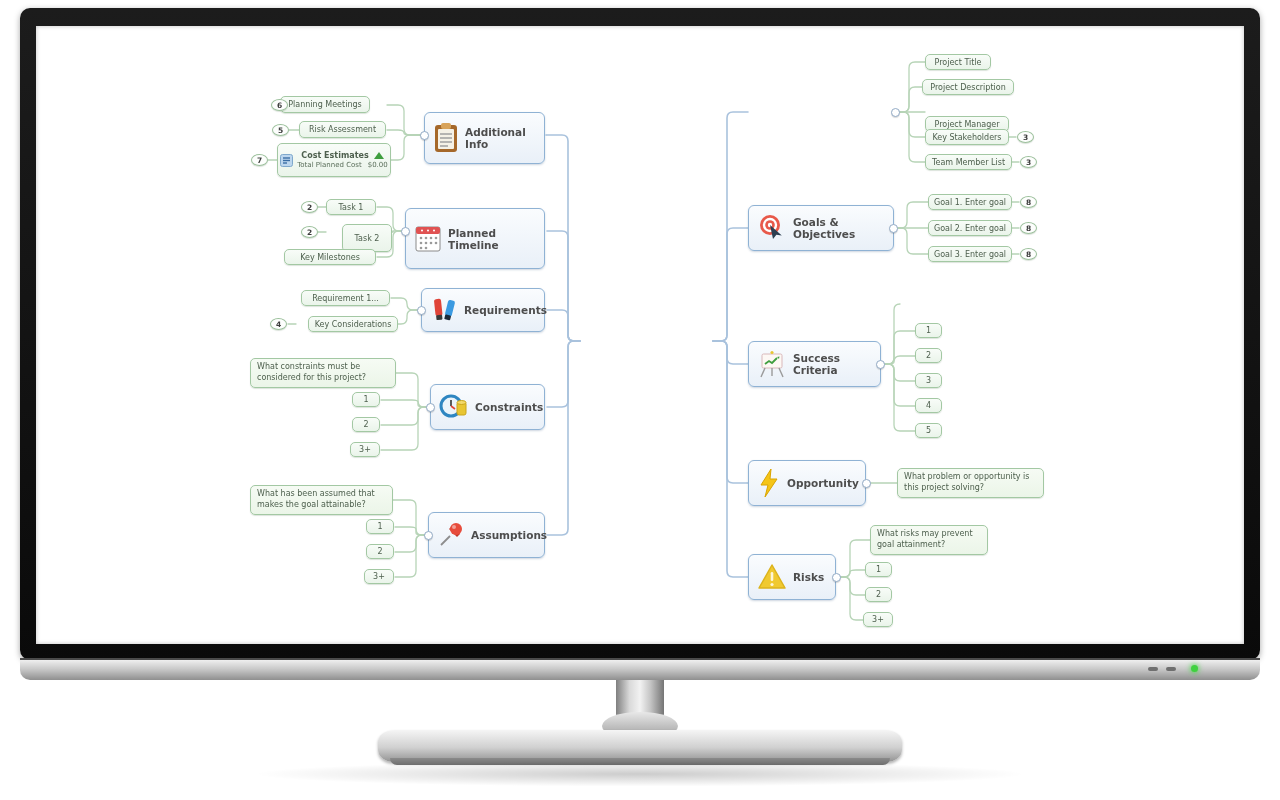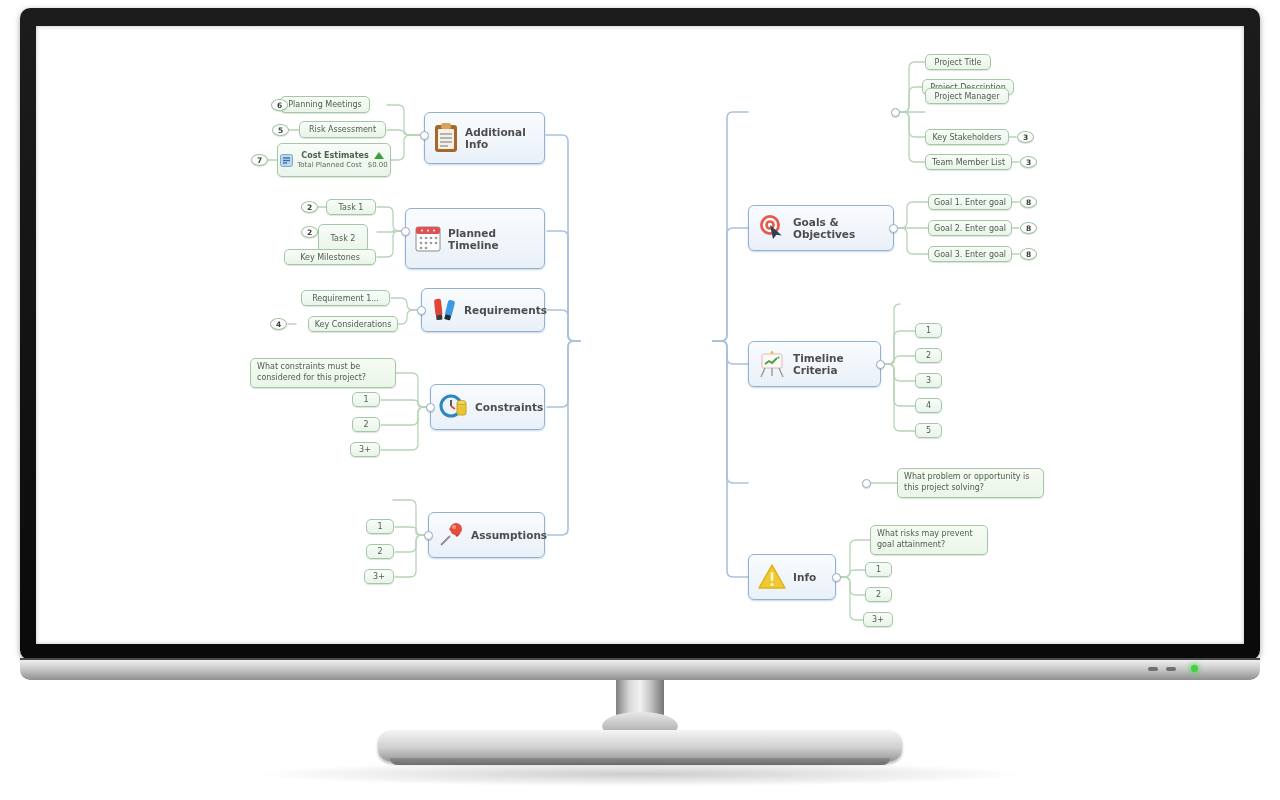--- a/index.html
+++ b/index.html
@@ -240,21 +240,21 @@
   <div class="badge" style="left:251px;top:154px">
       <span>7</span>
     </div>
 
   <div class="child" style="left:326px;top:199px;width:50px;height:16px">
       <span>Task 1</span>
     </div>
   <div class="badge" style="left:301px;top:201px">
       <span>2</span>
     </div>
-  <div class="child" style="left:318px;top:224px;width:50px;height:28px">
+  <div class="child" style="left:342px;top:224px;width:50px;height:28px">
       <span>Task 2</span>
     </div>
   <div class="badge" style="left:301px;top:226px">
       <span>2</span>
     </div>
   <div class="child" style="left:284px;top:249px;width:92px;height:16px">
       <span>Key Milestones</span>
     </div>
 
   <div class="child" style="left:301px;top:290px;width:89px;height:16px">
@@ -271,20 +271,21 @@
   <div class="child numbox" style="left:352px;top:392px;width:28px;height:15px">
       <span>1</span>
     </div>
   <div class="child numbox" style="left:352px;top:417px;width:28px;height:15px">
       <span>2</span>
     </div>
   <div class="child numbox" style="left:350px;top:442px;width:30px;height:15px">
       <span>3+</span>
     </div>
 
+  <div class="note" style="left:250px;top:485px;width:143px;height:30px"><span>What has been assumed that makes the goal attainable?</span></div>
   <div class="child numbox" style="left:366px;top:519px;width:28px;height:15px">
       <span>1</span>
     </div>
   <div class="child numbox" style="left:366px;top:544px;width:28px;height:15px">
       <span>2</span>
     </div>
   <div class="child numbox" style="left:364px;top:569px;width:30px;height:15px">
       <span>3+</span>
     </div>
 
@@ -307,40 +308,48 @@
           <circle cx="15" cy="3.5" r="1.6" fill="#e8c532"></circle>
           <g stroke="#9a9a9a" stroke-width="1.4">
             <line x1="8" y1="19" x2="4" y2="28"></line>
             <line x1="22" y1="19" x2="26" y2="28"></line>
             <line x1="15" y1="19" x2="15" y2="27"></line>
           </g>
           <path d="M8 15 l4 -3 3 2 5 -5" fill="none" stroke="#3f9e3f" stroke-width="1.8"></path>
           <path d="M20 8 l2.5 -.5 -.5 2.5 z" fill="#3f9e3f"></path>
         </svg>
     </span>
-    <span>Timeline Criteria</span>
+    <span>Success Criteria</span>
+  </div>
+  <div class="node branch" style="left:748px;top:460px;width:118px;height:46px">
+    <span class="icon">
+      <svg width="24" height="30" viewBox="0 0 24 30">
+          <path d="M14 1 L4 17 h7 l-3 12 L20 11 h-7 z" fill="#f5c518" stroke="#d9a400" stroke-width="1"></path>
+        </svg>
+    </span>
+    <span>Opportunity</span>
   </div>
   <div class="node branch" style="left:748px;top:554px;width:88px;height:46px">
     <span class="icon">
       <svg width="30" height="28" viewBox="0 0 30 28">
           <path d="M15 2 L28 25 H2 Z" fill="#f0c930" stroke="#dcb31c" stroke-width="1.5" stroke-linejoin="round"></path>
           <rect x="13.7" y="9" width="2.6" height="9" rx="1.3" fill="#fdf6d8"></rect>
           <circle cx="15" cy="21.5" r="1.6" fill="#fdf6d8"></circle>
         </svg>
     </span>
-    <span>Info</span>
+    <span>Risks</span>
   </div>
 
   <div class="child" style="left:925px;top:54px;width:66px;height:16px">
       <span>Project Title</span>
     </div>
   <div class="child" style="left:922px;top:79px;width:92px;height:16px">
       <span>Project Description</span>
     </div>
-  <div class="child" style="left:925px;top:88px;width:84px;height:16px">
+  <div class="child" style="left:925px;top:116px;width:84px;height:16px">
       <span>Project Manager</span>
     </div>
   <div class="child" style="left:925px;top:129px;width:84px;height:16px">
       <span>Key Stakeholders</span>
     </div>
   <div class="badge" style="left:1017px;top:131px">
       <span>3</span>
     </div>
   <div class="child" style="left:925px;top:154px;width:87px;height:16px">
       <span>Team Member List</span>

